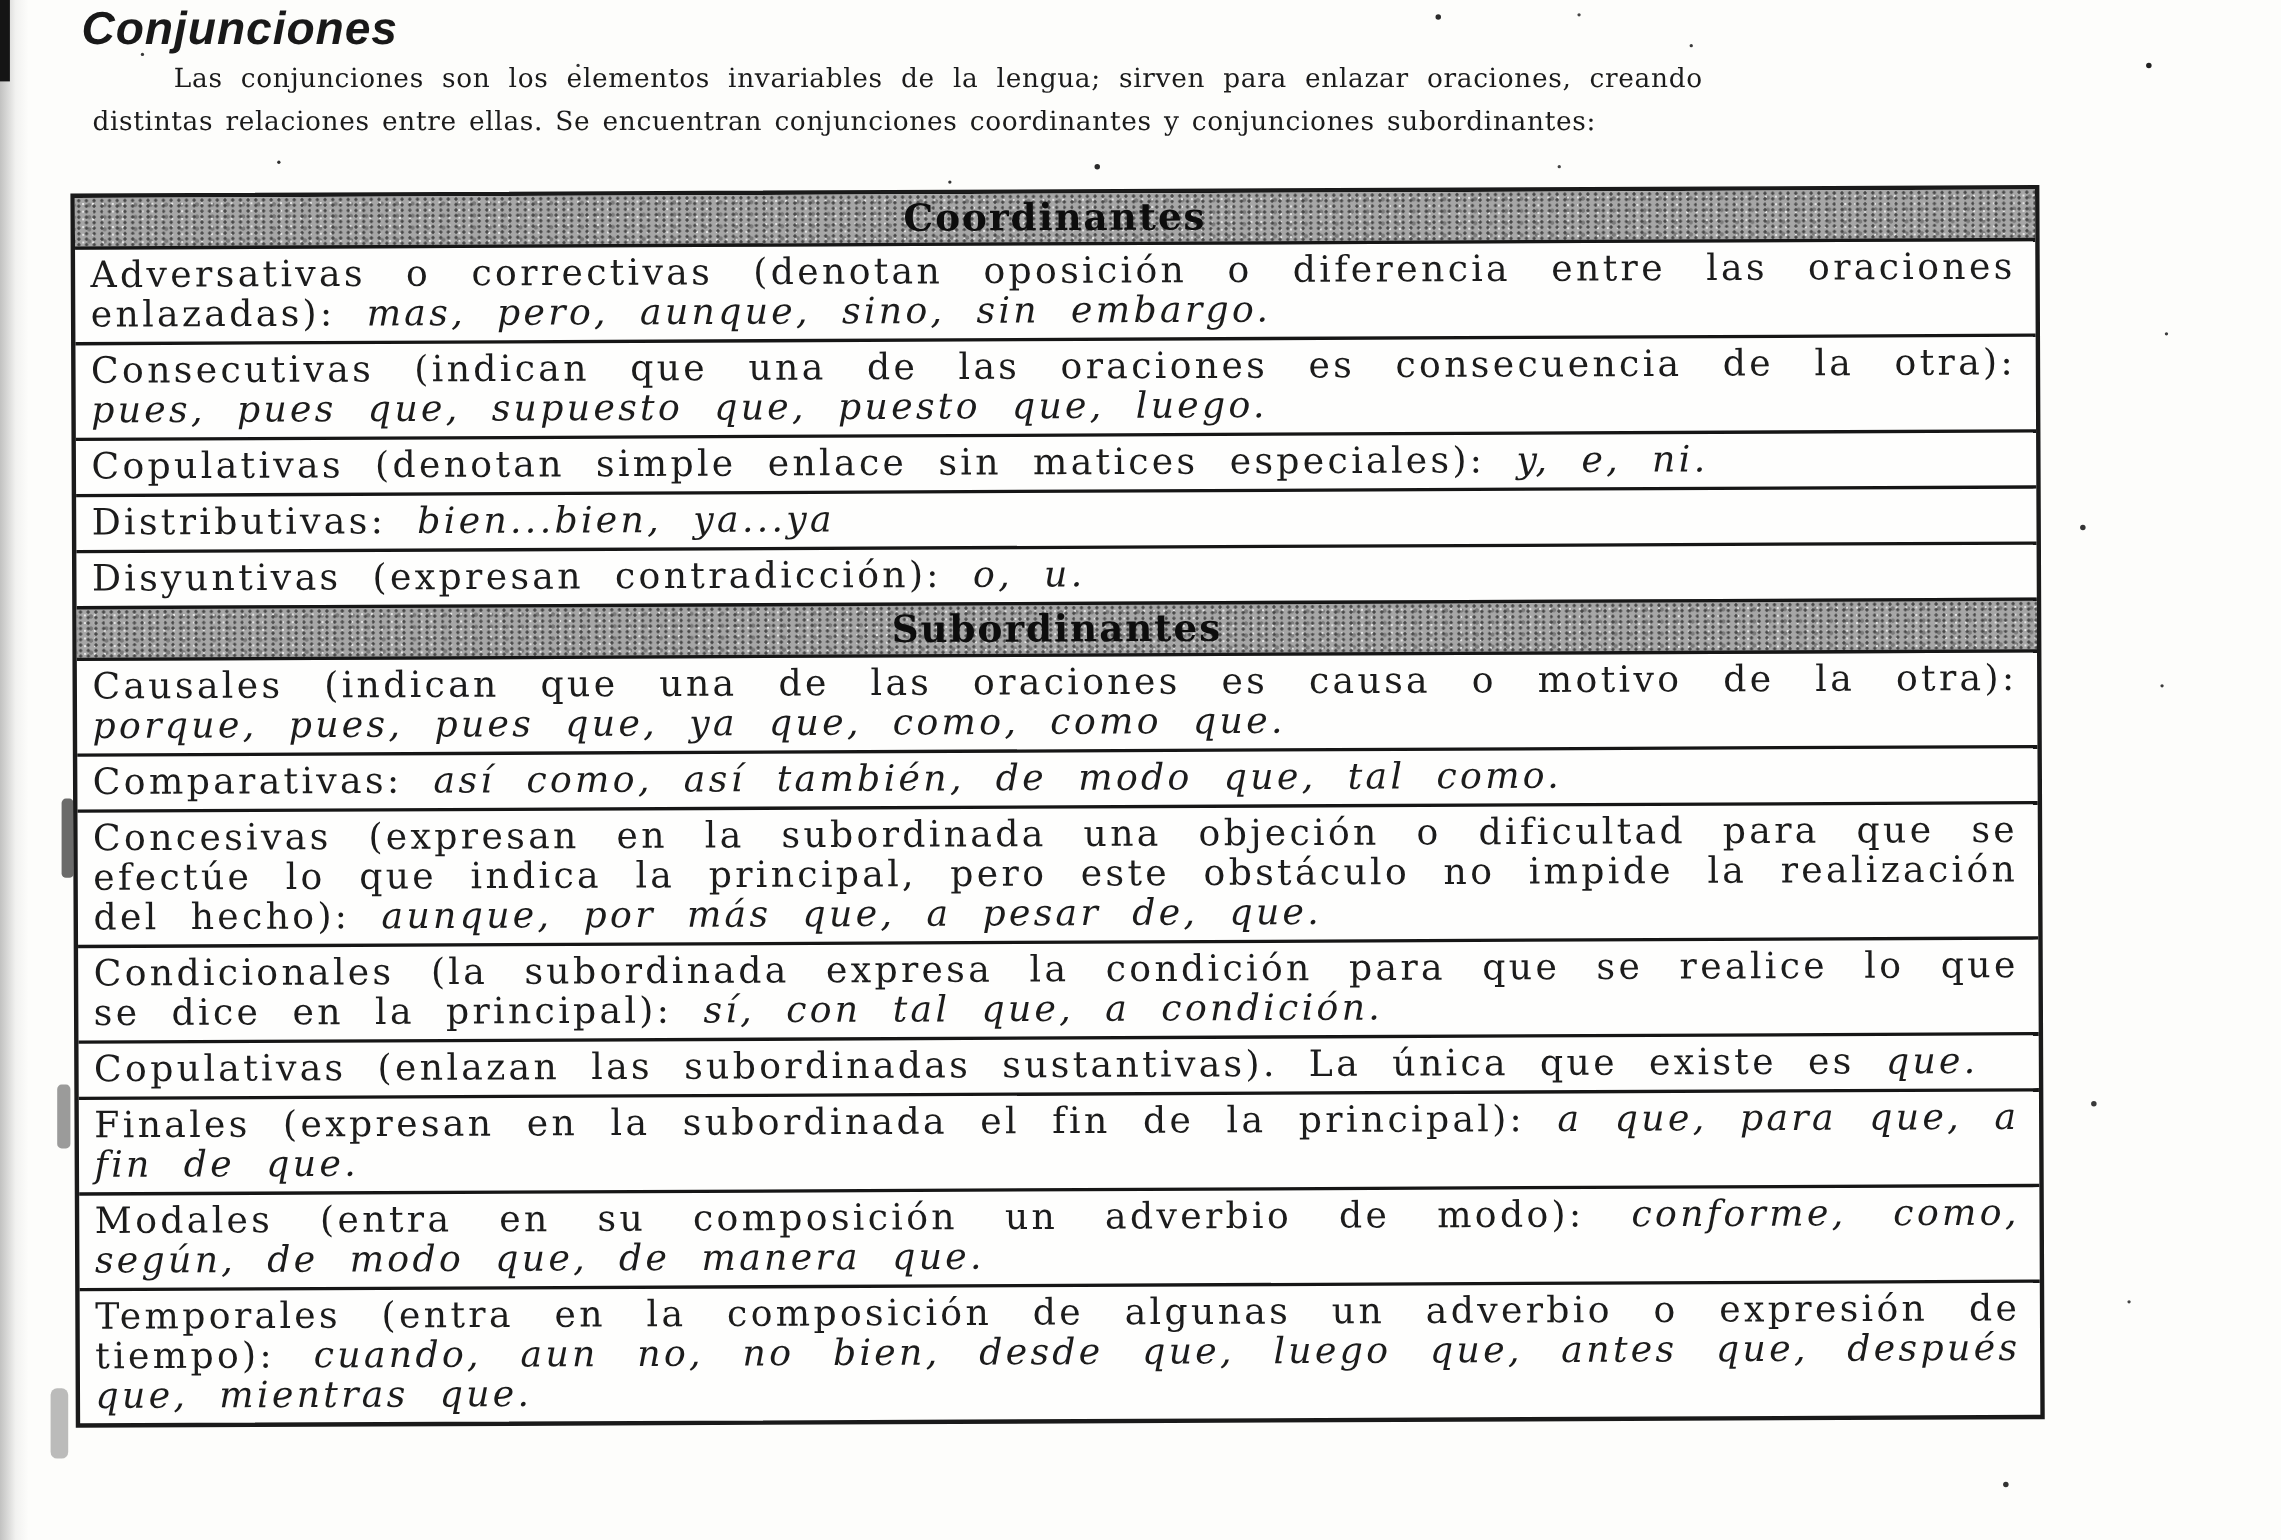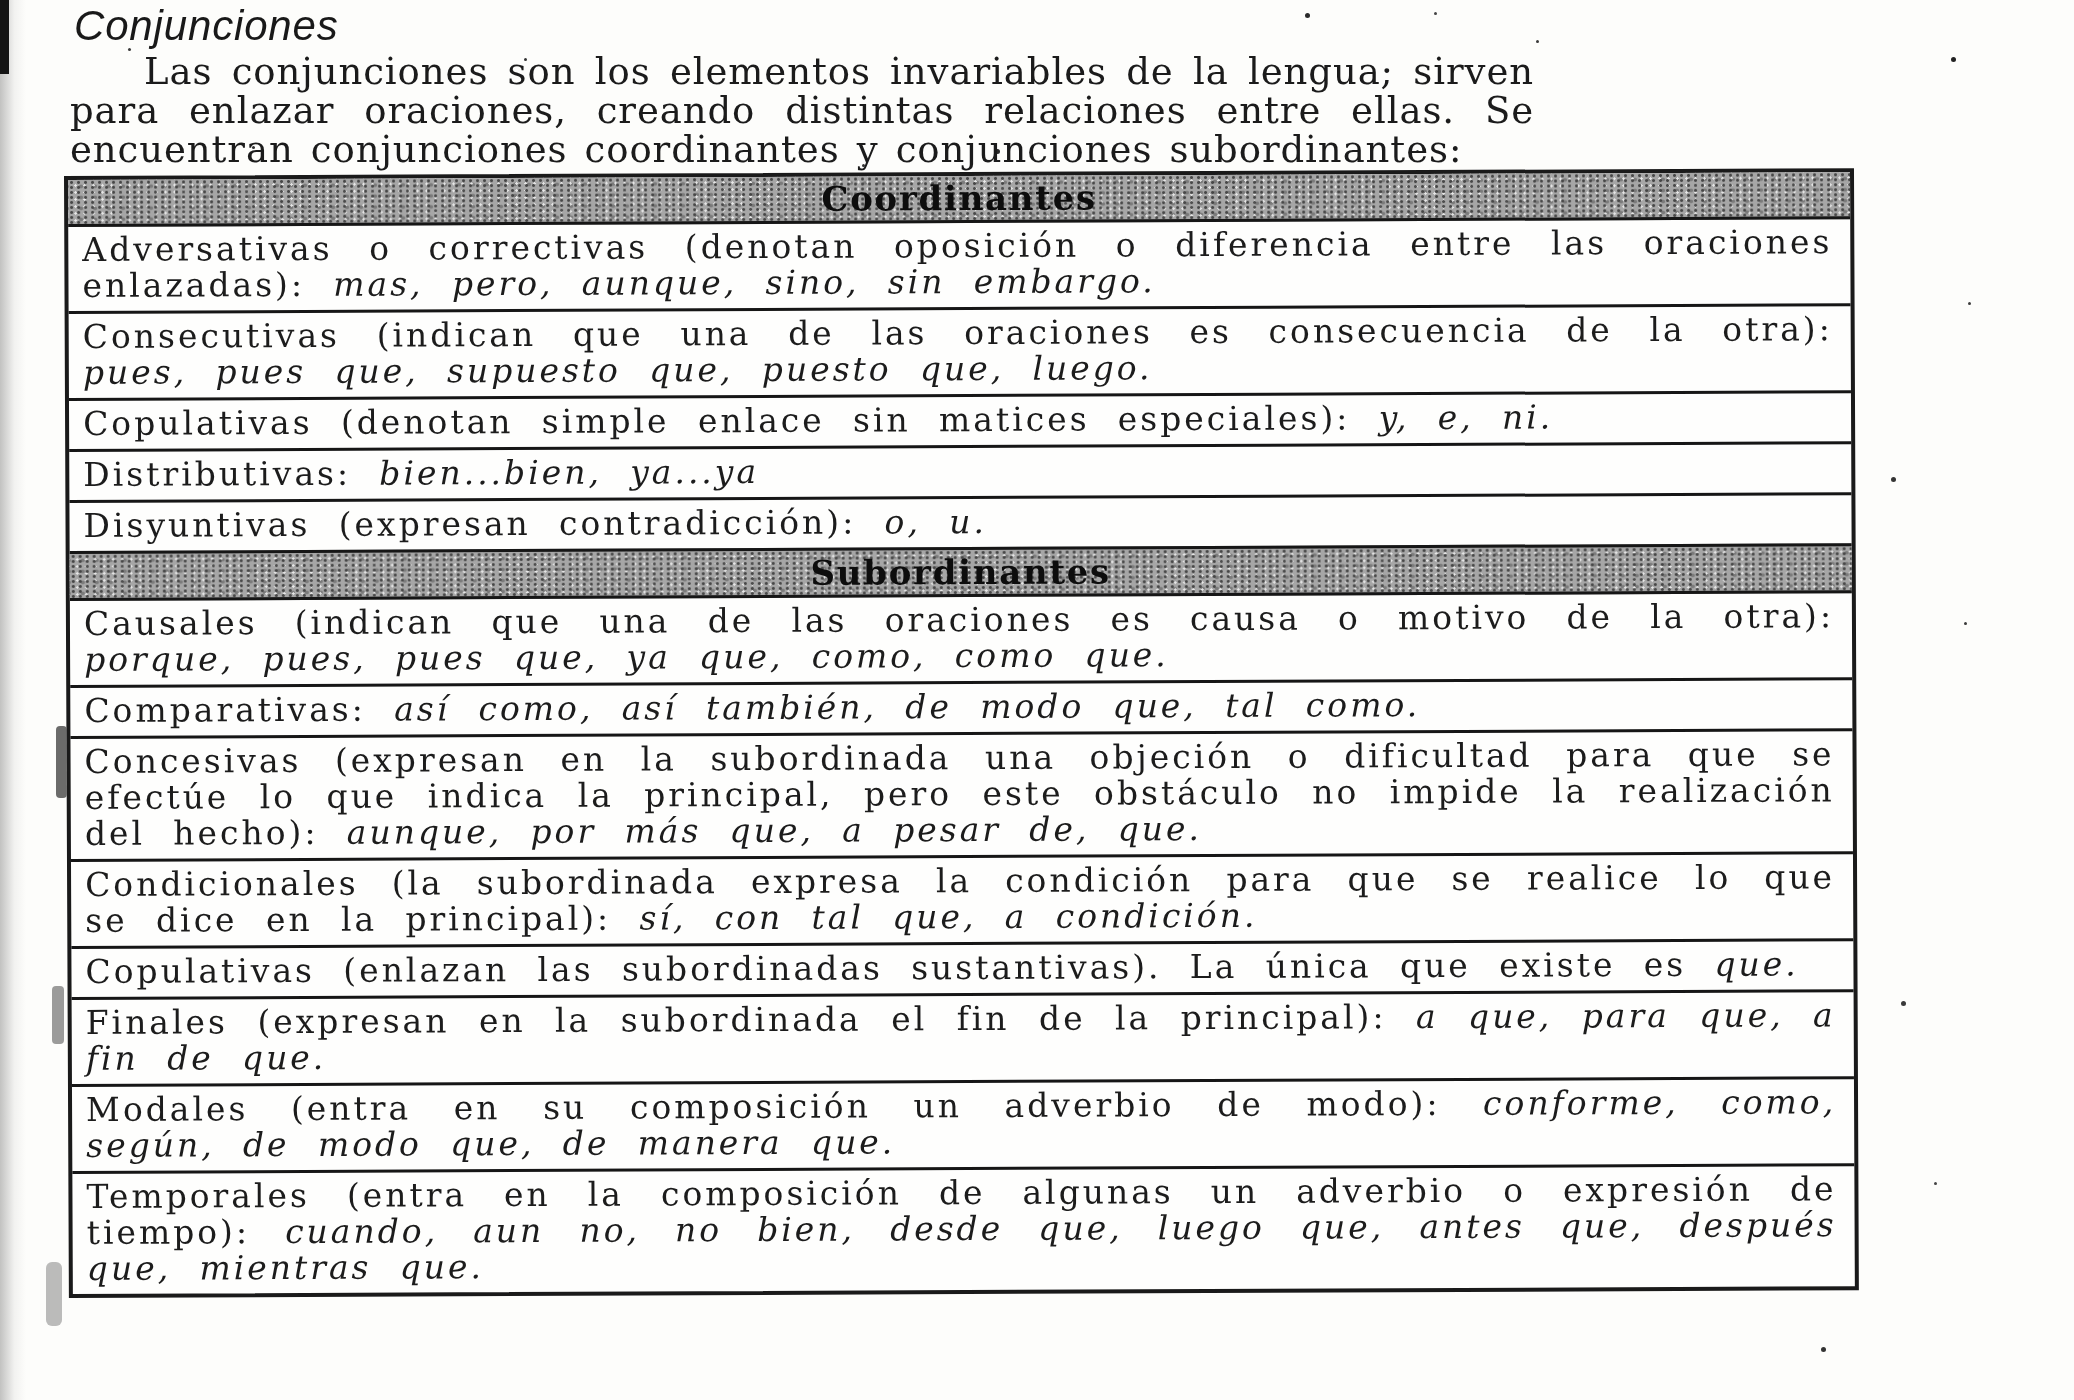--- a/index.html
+++ b/index.html
@@ -26,26 +26,26 @@
       1434px 12px 0 0 #444, 524px 58px 0 0 #333, 252px 146px 0 0 #2f2f2f,
       996px 150px 0 1px #2b2b2b, 862px 164px 0 0 #333, 1214px 172px 0 1px #2c2c2c,
       1416px 150px 0 0 #444, 1968px 302px 0 0 #3c3c3c, 1892px 478px 0 1px #343434,
       1964px 622px 0 0 #3a3a3a, 1450px 692px 0 0 #2e2e2e, 1902px 1002px 0 1px #3a3a3a,
       1934px 1182px 0 0 #444, 666px 192px 0 0 #3e3e3e, 1560px 960px 0 0 #484848,
       1822px 1348px 0 1px #333, 128px 48px 0 0 #3b3b3b;
   }
 
   .doc-title {
     position:absolute; left:74px; top:2px; margin:0;
-    font-family:"Liberation Sans", sans-serif; font-style:italic; font-weight:400;
+    font-family:"Liberation Sans", sans-serif; font-style:italic; font-weight:700;
     font-size:42px; letter-spacing:.02em; color:#191919;
   }
   .intro {
-    position:absolute; left:70px; top:52px; width:1464px; margin:0;
-    font-size:37px; line-height:39px; text-align:justify; text-indent:74px;
+    position:absolute; left:84px; top:52px; width:1464px; margin:0;
+    font-size:24px; line-height:39px; text-align:justify; text-indent:74px;
     letter-spacing:.025em; word-spacing:.12em; color:#1b1b1b;
   }
 
   .conj-table {
     position:absolute; left:64px; top:176px; width:1782px;
     border:4px solid #1a1a1a; background:#fefefd;
     transform:rotate(-0.25deg); transform-origin:top left;
   }
   .band {
     border-top:3px solid #161616; border-bottom:3px solid #161616;

